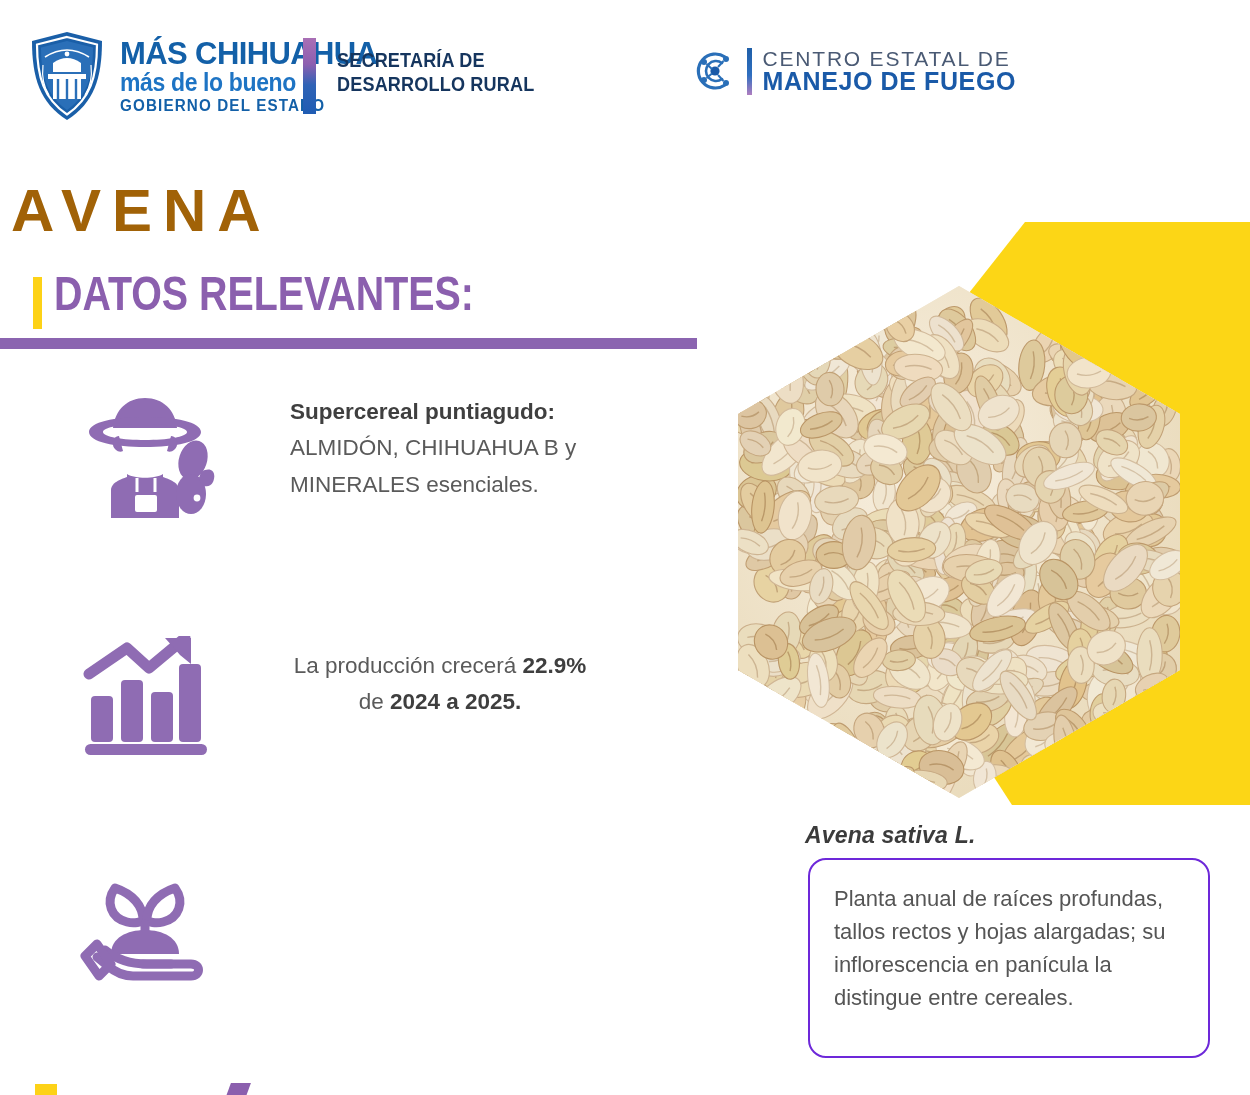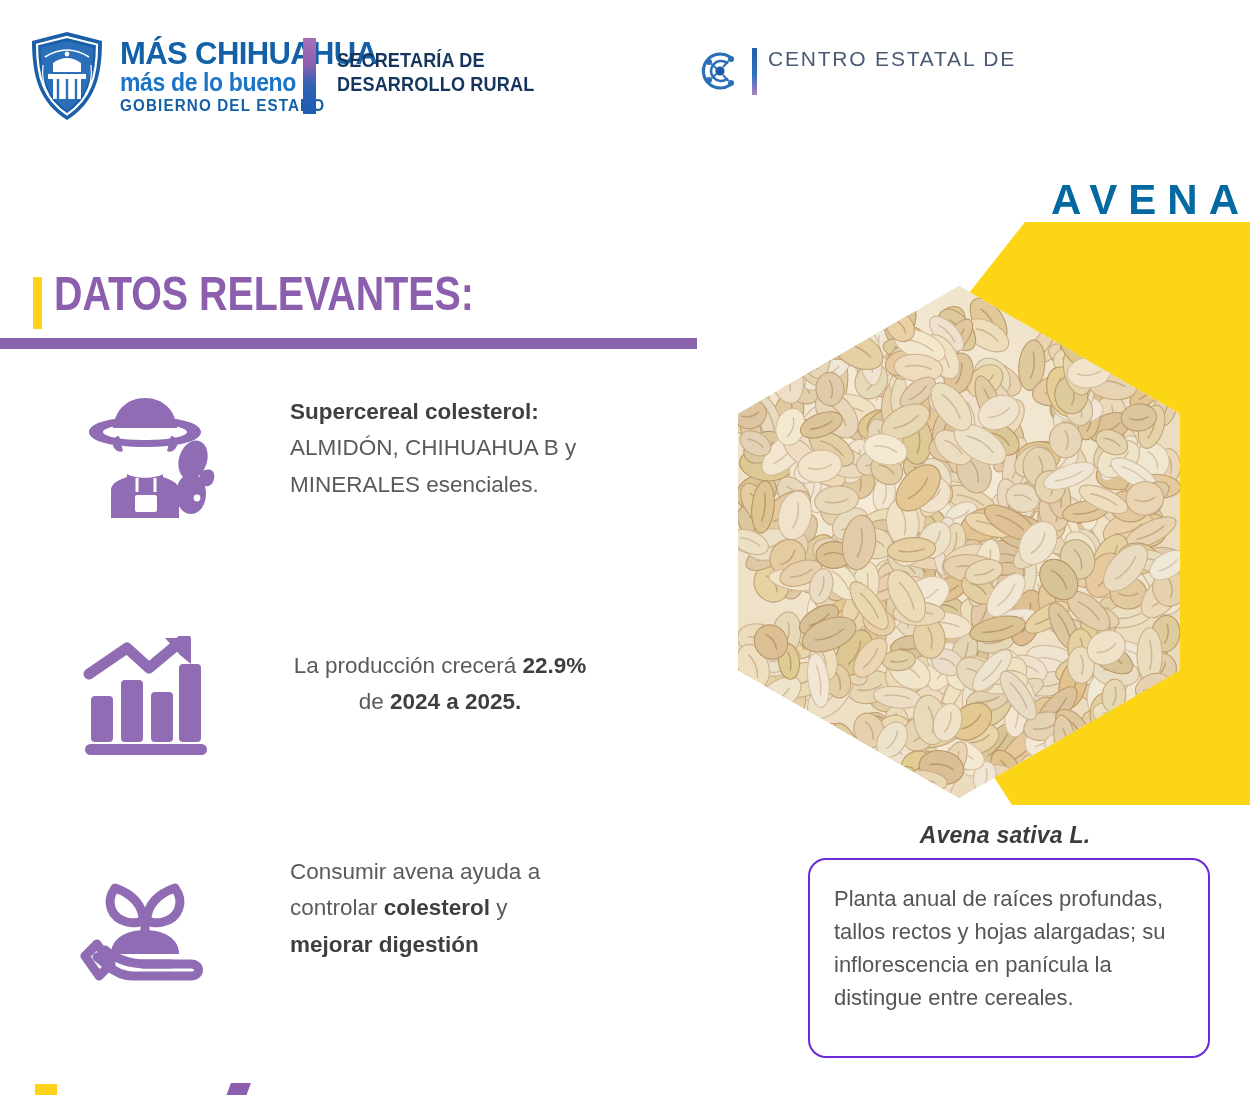--- a/index.html
+++ b/index.html
@@ -53,22 +53,22 @@
     width:5px; height:47px; margin:0 11px 0 9px;
     background:linear-gradient(180deg,#1f5fa8 0%,#2f6fc0 58%,#b07ec0 100%);
   }
   .cemf-words { line-height:1.02; }
   .cemf-l1 { font-size:21px; color:#4a5a74; letter-spacing:1.8px; white-space:nowrap; }
   .cemf-l2 { font-size:25px; font-weight:bold; color:#1a5aa8; letter-spacing:.6px; white-space:nowrap; }
 
   
   .main-title {
     position:absolute; left:0; top:176px; width:1250px;
-    text-align:right; font-size:42px; font-weight:bold;
-    color:#0369a1; letter-spacing:11px; padding-left:11px;
+    text-align:left; font-size:60px; font-weight:bold;
+    color:#a16207; letter-spacing:11px; padding-left:11px;
   }
 
   
   .sec-head { position:absolute; left:4px; top:272px; width:720px; height:72px; }
   .sec-tick { position:absolute; left:29px; top:5px; width:9px; height:52px; background:#fdd217; }
   .sec-label {
     position:absolute; left:50px; top:-6px;
     font-family:"Liberation Sans Narrow","Liberation Sans",sans-serif;
     font-weight:bold; font-size:48px; color:#8b5fae;
     letter-spacing:0px; transform:scaleX(.82); transform-origin:left top;
@@ -107,21 +107,21 @@
     position:absolute; left:18px; top:90px; width:442px; height:512px;
     clip-path:polygon(50% 0%, 100% 25%, 100% 75%, 50% 100%, 0% 75%, 0% 25%);
     background:#f2ead7;
     overflow:hidden;
   }
   .hex-photo svg { width:100%; height:100%; display:block; }
 
   
   .sci-name {
     position:absolute; left:805px; top:822px; width:400px;
-    text-align:center; font-weight:bold; font-style:italic;
+    font-weight:bold; font-style:italic;
     font-size:23px; color:#3b3b3b; letter-spacing:.2px;
   }
   .desc-box {
     position:absolute; left:808px; top:858px; width:402px; height:200px;
     border:2px solid #6d28d9; border-radius:18px;
     padding:22px 24px 0 24px;
     font-size:22px; line-height:1.5; color:#555555;
   }
 
   
@@ -176,20 +176,21 @@
         <circle cx="12" cy="14" r="3" fill="#2a6fb8"></circle>
         <circle cx="12" cy="32" r="3" fill="#2a6fb8"></circle>
         <circle cx="34" cy="11" r="3" fill="#2a6fb8"></circle>
         <circle cx="34" cy="35" r="3" fill="#2a6fb8"></circle>
         <path d="M14.5 16 L20 21 M14.5 30 L20 25.5 M31.5 13 L26 19 M31.5 33 L26 27" stroke="#2a6fb8" stroke-width="2"></path>
       </svg>
     </span>
     <span class="cemf-bar"></span>
     <span class="cemf-words">
       <span class="cemf-l1" style="display:block">CENTRO ESTATAL DE</span>
+      <span class="cemf-l2" style="display:block">MANEJO DE FUEGO</span>
     </span>
   </div>
 </div>
 
 <div class="main-title">AVENA</div>
 
 <div class="sec-head">
   <span class="sec-tick"></span>
   <span class="sec-label">DATOS RELEVANTES:</span>
 </div>
@@ -216,21 +217,21 @@
           <path d="M62 92 l0 14 M80 92 l0 14" stroke="#ffffff" stroke-width="3" fill="none"></path>
         </g>
         <g fill="#8f6cb3">
           <ellipse cx="118" cy="74" rx="14" ry="20" transform="rotate(18 118 74)"></ellipse>
           <ellipse cx="116" cy="108" rx="15" ry="20"></ellipse>
           <path d="M126 86 C136 80 142 86 138 96 C134 104 124 100 124 92 Z"></path>
         </g>
         <circle cx="122" cy="112" r="3.4" fill="#ffffff"></circle>
       </svg>
     </span>
-    <span class="fact-text"><b>Supercereal colesterol:</b><span> ALMIDÓN, CHIHUAHUA B y MINERALES esenciales.</span></span>
+    <span class="fact-text"><b>Supercereal puntiagudo:</b><span> ALMIDÓN, CHIHUAHUA B y MINERALES esenciales.</span></span>
   </div>
 
   <div class="fact" id="fact-1">
     <span class="icon-wrap">
       <svg width="132" height="120" viewBox="0 0 132 120">
         <g fill="#8f6cb3">
           <rect x="12" y="60" width="22" height="46" rx="4"></rect>
           <rect x="42" y="44" width="22" height="62" rx="4"></rect>
           <rect x="72" y="56" width="22" height="50" rx="4"></rect>
           <rect x="100" y="28" width="22" height="78" rx="4"></rect>
@@ -252,21 +253,20 @@
           <path d="M70 66 L70 84"></path>
         </g>
         <path d="M36 96 C36 80 52 72 70 72 C88 72 104 80 104 96 Z" fill="#8f6cb3"></path>
         <g fill="none" stroke="#8f6cb3" stroke-width="9" stroke-linecap="round" stroke-linejoin="round">
           <path d="M30 92 C42 102 56 106 72 106 L116 106 C126 106 126 118 116 118 L58 118 C48 118 40 114 33 108 L22 99"></path>
           <path d="M22 86 L10 98 L24 118 L36 106 Z"></path>
           <path d="M68 106 L96 106"></path>
         </g>
       </svg>
     </span>
-    <span class="fact-text"><span>Consumir avena ayuda a controlar </span><b>colesterol</b><span> y </span><b>mejorar digestión</b></span>
   </div>
 </div>
 
 <div class="visual">
   <div class="yellow-shape"></div>
   <div class="hex-photo">
     <svg viewBox="0 0 442 512" preserveAspectRatio="xMidYMid slice">
       <defs>
         <radialGradient id="gA" cx="40%" cy="35%" r="75%">
           <stop offset="0%" stop-color="#f7eede"></stop>

